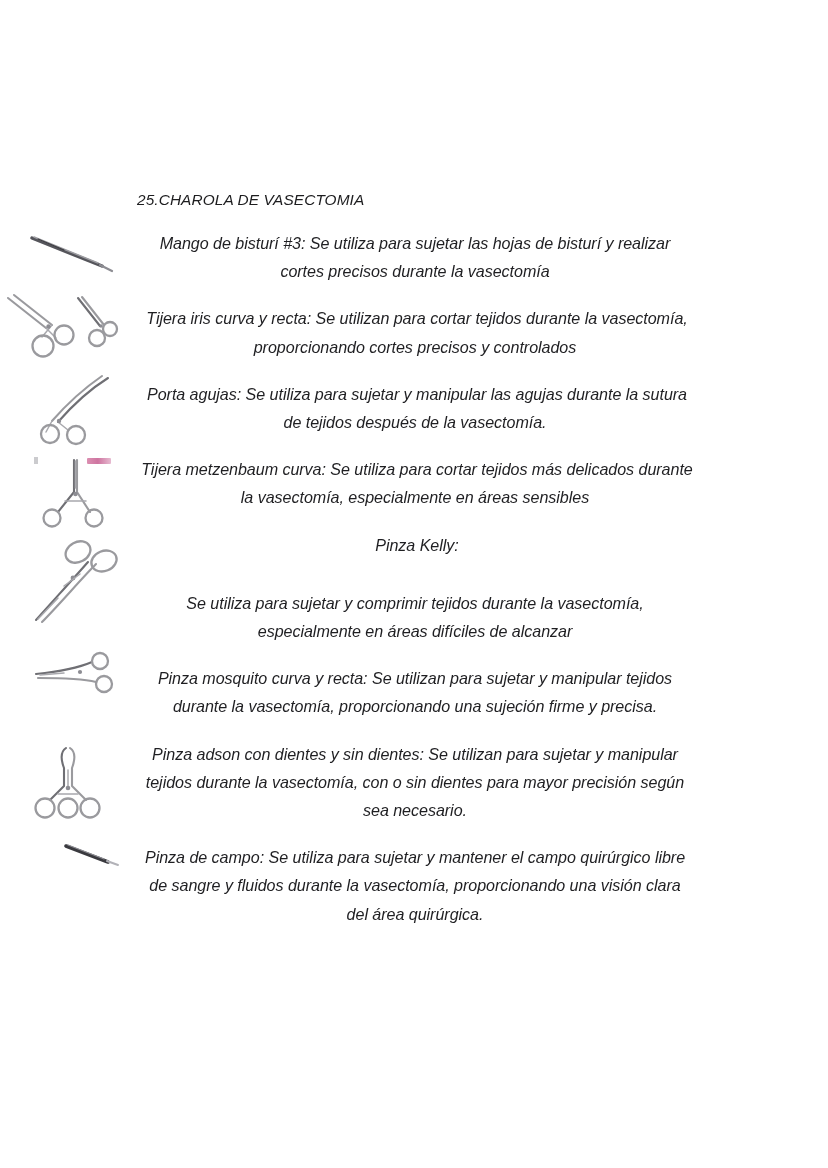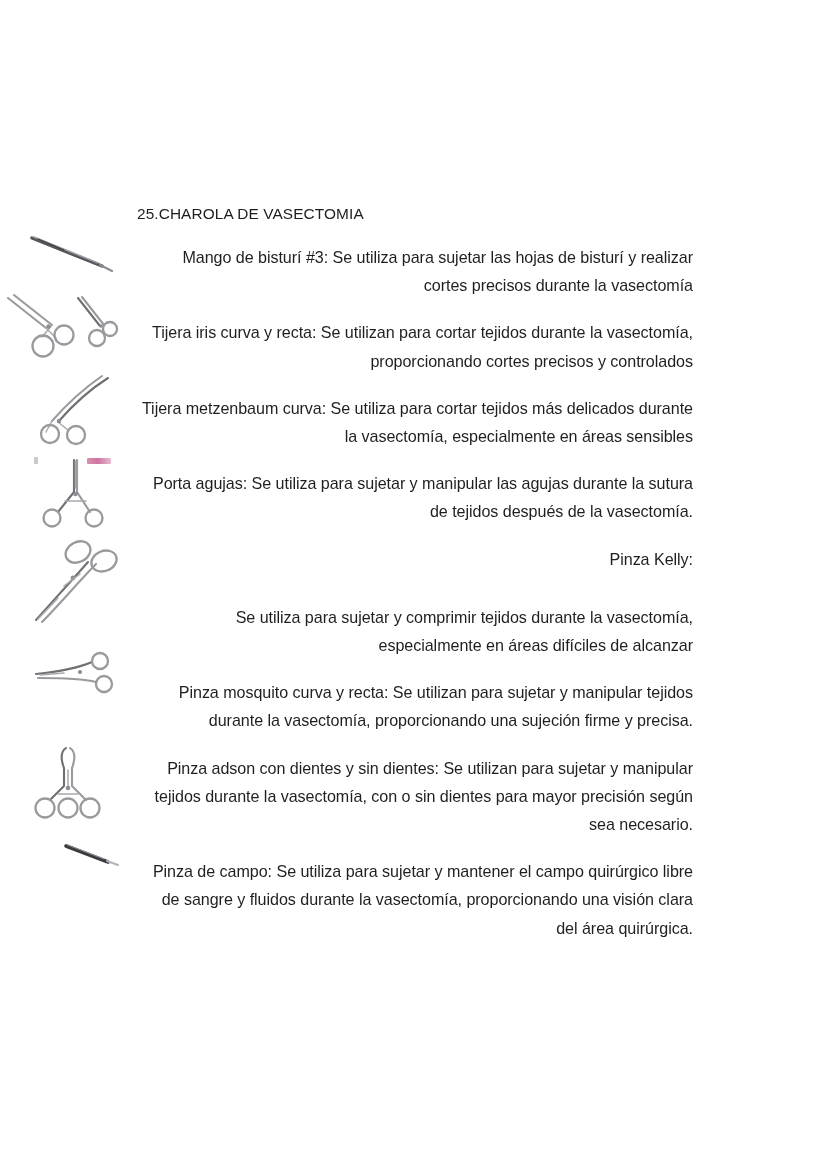--- a/index.html
+++ b/index.html
@@ -18,39 +18,40 @@
     height: 1168px;
     background: #ffffff;
     overflow: hidden;
     margin: 0 auto;
   }
 
   
   .text-column {
     position: absolute;
     left: 137px;
-    top: 202px;
+    top: 188px;
     width: 556px;
+    font-style: italic;
   }
   .doc-heading {
     font-size: 15.4px;
     line-height: 24px;
     color: #1d1d1f;
     letter-spacing: 0.1px;
     margin: 0 0 17px 0;
     font-weight: 400;
   }
   .doc-para {
     font-size: 16.1px;
     line-height: 28.2px;
     color: #1f1f22;
     margin: 0 0 19px 0;
     font-weight: 400;
     letter-spacing: -0.05px;
-    text-align: right;
+    text-align: center;
   }
   .doc-para.indent {
     text-indent: 4px;
   }
   .doc-para.tight {
     margin-bottom: 30px;
   }
 
   
   .figure {
@@ -186,24 +187,24 @@
   </div>
 
   <div class="text-column">
 
     <h1 class="doc-heading">25.CHAROLA DE VASECTOMIA</h1>
 
     <p class="doc-para">Mango de bisturí #3: Se utiliza para sujetar las hojas de bisturí y realizar cortes precisos durante la vasectomía</p>
 
     <p class="doc-para indent">Tijera iris curva y recta: Se utilizan para cortar tejidos durante la vasectomía, proporcionando cortes precisos y controlados</p>
 
+    <p class="doc-para indent">Porta agujas: Se utiliza para sujetar y manipular las agujas durante la sutura de tejidos después de la vasectomía.</p>
+
     <p class="doc-para indent">Tijera metzenbaum curva: Se utiliza para cortar tejidos más delicados durante la vasectomía, especialmente en áreas sensibles</p>
 
-    <p class="doc-para indent">Porta agujas: Se utiliza para sujetar y manipular las agujas durante la sutura de tejidos después de la vasectomía.</p>
-
     <p class="doc-para indent tight">Pinza Kelly:</p>
 
     <p class="doc-para">Se utiliza para sujetar y comprimir tejidos durante la vasectomía, especialmente en áreas difíciles de alcanzar</p>
 
     <p class="doc-para">Pinza mosquito curva y recta: Se utilizan para sujetar y manipular tejidos durante la vasectomía, proporcionando una sujeción firme y precisa.</p>
 
     <p class="doc-para">Pinza adson con dientes y sin dientes: Se utilizan para sujetar y manipular tejidos durante la vasectomía, con o sin dientes para mayor precisión según sea necesario.</p>
 
     <p class="doc-para">Pinza de campo: Se utiliza para sujetar y mantener el campo quirúrgico libre de sangre y fluidos durante la vasectomía, proporcionando una visión clara del área quirúrgica.</p>
 

